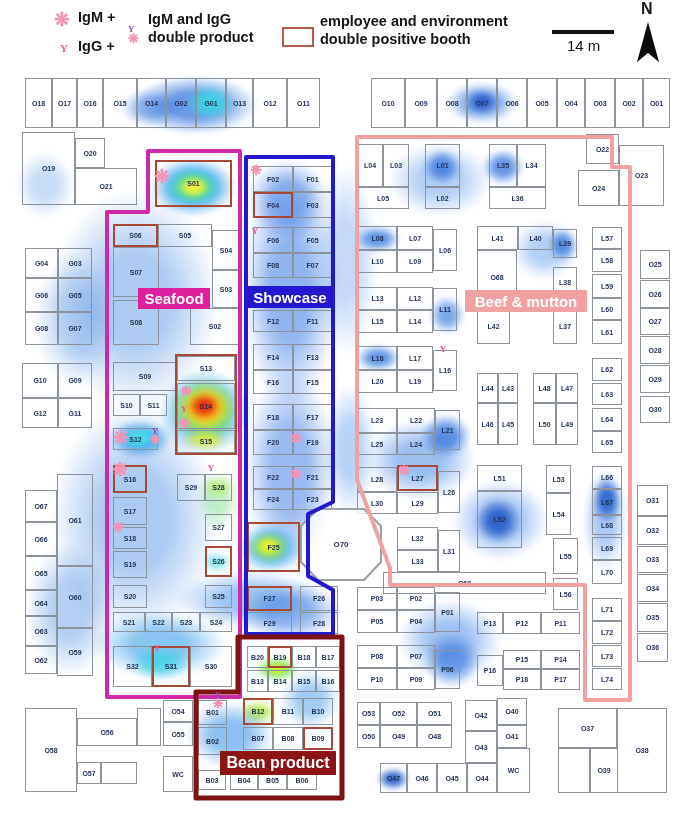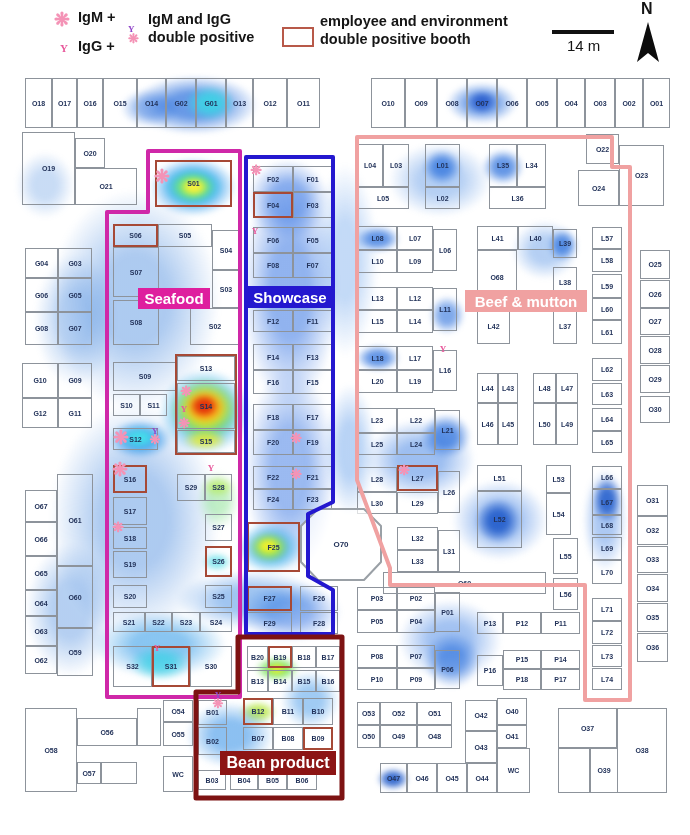--- a/index.html
+++ b/index.html
@@ -38,21 +38,21 @@
   <span class="lg-icon m-igm big" style="left:54px;top:8px;">❋</span>
   <span class="lg-text" style="left:78px;top:9px;">IgM +</span>
   <span class="lg-icon m-igg" style="left:60px;top:42px;font-size:11px;">Y</span>
   <span class="lg-text" style="left:78px;top:38px;">IgG +</span>
 
   <span class="lg-icon m-double" style="left:128px;top:24px;">
       <span class="dy">Y</span>
       <span class="df">❋</span>
     </span>
   <span class="lg-text" style="left:148px;top:11px;">IgM and IgG</span>
-  <span class="lg-text" style="left:148px;top:29px;">double positive</span>
+  <span class="lg-text" style="left:148px;top:29px;">double product</span>
 
   <span class="lg-box" style="left:282px;top:27px;"></span>
   <span class="lg-text" style="left:320px;top:13px;">employee and environment</span>
   <span class="lg-text" style="left:320px;top:31px;">double positive booth</span>
 
   <span class="scalebar" style="left:552px;top:30px;width:62px;"></span>
   <span class="lg-text" style="left:567px;top:37px;font-weight:normal;font-size:15px;">14 m</span>
 
   <span class="lg-text" style="left:641px;top:0px;font-size:16px;">N</span>
   <svg width="40" height="50" style="left:628px;top:16px;">

